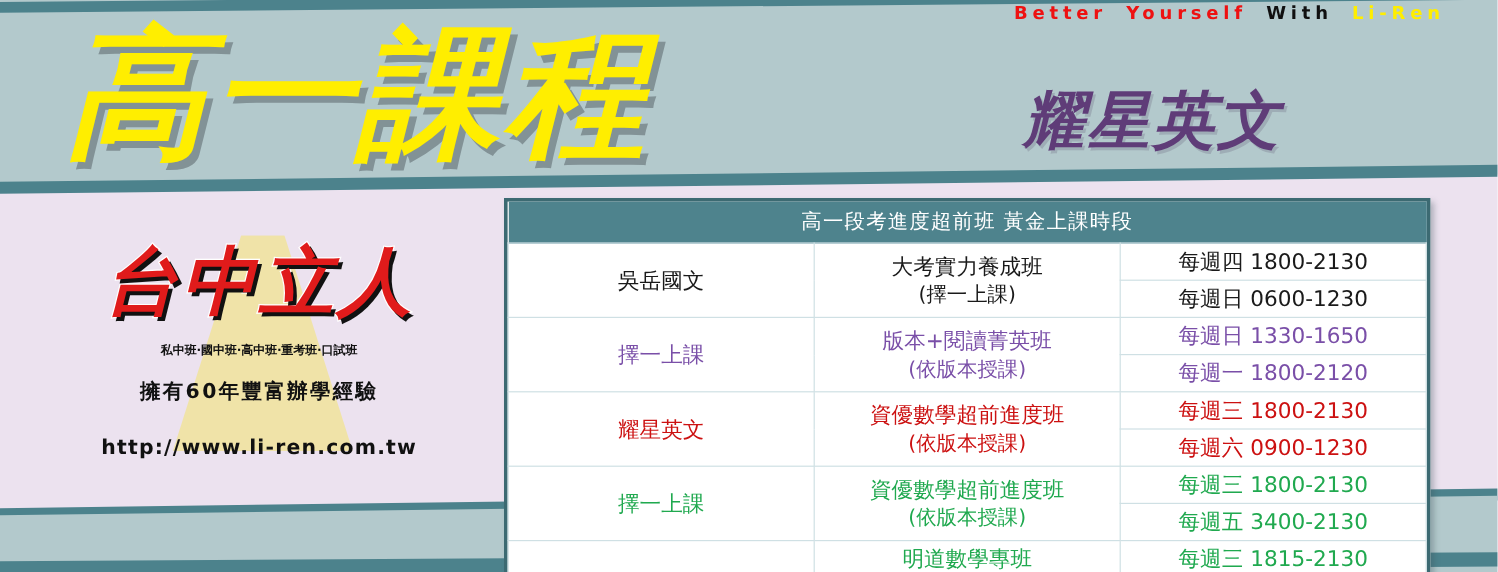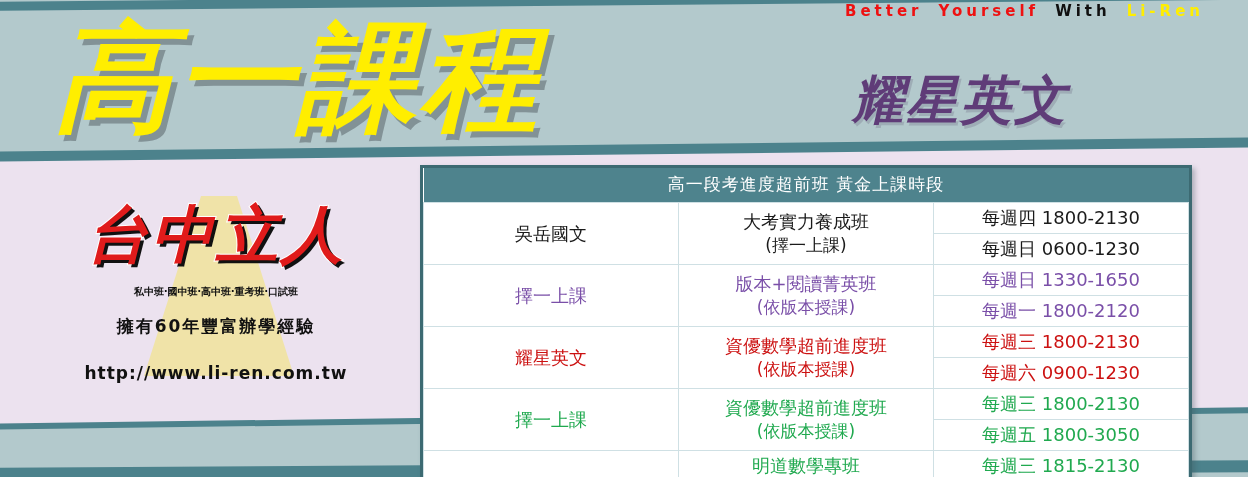--- a/index.html
+++ b/index.html
@@ -275,21 +275,21 @@
           </tr>
           <tr class="rowline">
             <td class="c-time t-red">每週六 0900-1230</td>
           </tr>
           <tr class="rowline">
             <td class="c-teacher t-green" rowspan="2">擇一上課</td>
             <td class="c-course t-green" rowspan="2">資優數學超前進度班<span class="line2">(依版本授課)</span></td>
             <td class="c-time t-green">每週三 1800-2130</td>
           </tr>
           <tr class="rowline">
-            <td class="c-time t-green">每週五 1800-3050</td>
+            <td class="c-time t-green">每週五 3400-2130</td>
           </tr>
           <tr class="rowline">
             <td class="c-teacher t-green" rowspan="1"></td>
             <td class="c-course t-green" rowspan="1">明道數學專班</td>
             <td class="c-time t-green">每週三 1815-2130</td>
           </tr>
         </tbody>
     </table>
   </div>
 

